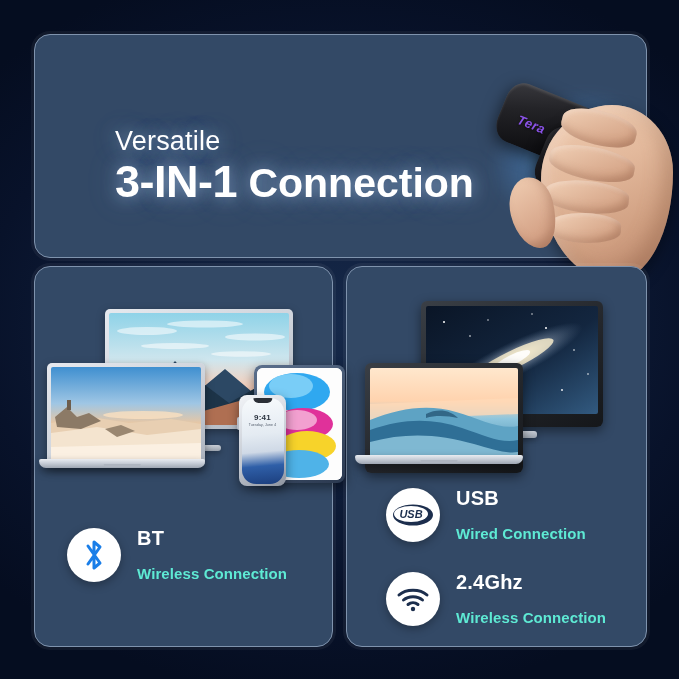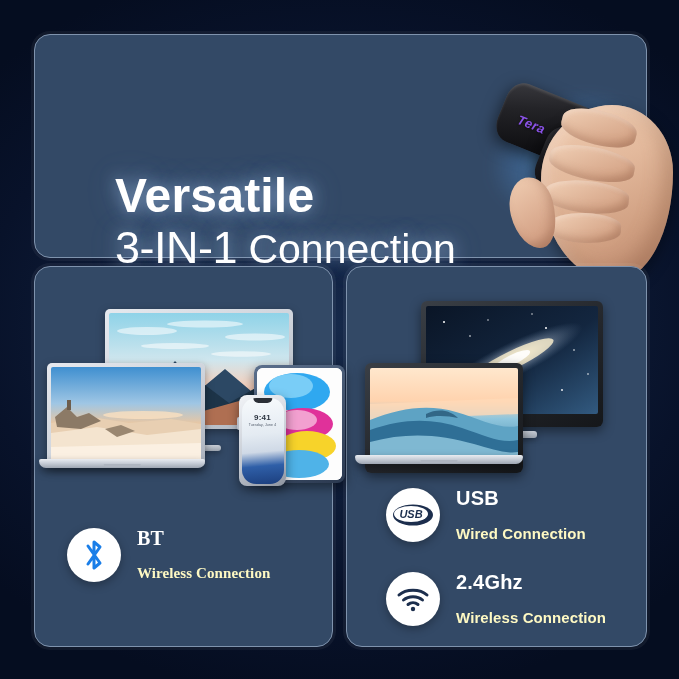--- a/index.html
+++ b/index.html
@@ -25,22 +25,22 @@
   #panel-hero{left:34px;top:34px;width:611px;height:222px;}
   #panel-bt{left:34px;top:266px;width:297px;height:379px;}
   #panel-wired{left:346px;top:266px;width:299px;height:379px;}
 
   
   #headline{
     position:absolute;left:80px;top:92px;width:380px;
     color:#ffffff;line-height:1.04;
     text-shadow:0 0 16px rgba(190,220,255,.55),0 0 34px rgba(140,185,255,.33);
   }
-  #headline .l1{font-size:48px;font-weight:bold;letter-spacing:.2px;display:block;margin-top:44px;}
-  #headline .l2{font-size:41px;font-weight:normal;display:block;margin-top:4px;}
+  #headline .l1{font-size:27px;font-weight:normal;letter-spacing:.2px;display:block;}
+  #headline .l2{font-size:41px;font-weight:bold;display:block;margin-top:4px;}
   #headline .l2 .big{font-size:45px;letter-spacing:-.5px;}
 
   
   #scanner-wrap{position:absolute;left:440px;top:46px;width:215px;height:215px;}
   .glow{
     position:absolute;left:12px;top:14px;width:165px;height:120px;
     border-radius:50%;
     background:radial-gradient(ellipse at center, rgba(120,200,255,.55) 0%, rgba(90,170,255,.22) 45%, rgba(70,140,230,0) 72%);
     filter:blur(6px);
     transform:rotate(-20deg);
@@ -186,22 +186,22 @@
 
   
   .badge-row{position:absolute;display:flex;align-items:center;}
   .badge-ico{
     width:54px;height:54px;border-radius:50%;background:#ffffff;
     display:flex;align-items:center;justify-content:center;flex:0 0 auto;
     box-shadow:0 3px 10px rgba(0,0,0,.3);
   }
   .badge-txt{margin-left:16px;color:#fff;}
   .badge-title{font-size:20px;font-weight:bold;line-height:1.1;letter-spacing:.2px;}
-  .badge-sub{font-size:15px;font-weight:bold;color:#fef9c3;margin-top:16px;letter-spacing:.1px;}
-  #row-bt{left:66px;top:526px;font-family:Liberation Serif, serif;}
+  .badge-sub{font-size:15px;font-weight:bold;color:#5eead4;margin-top:16px;letter-spacing:.1px;}
+  #row-bt{left:66px;top:526px;}
 </style>
 </head>
 <body>
 
 <div id="stage">
 
   <div class="panel" id="panel-hero">
     <div id="headline">
       <span class="l1">Versatile</span>
       <span class="l2"><span class="big">3-IN-1</span><span> Connection</span></span>

